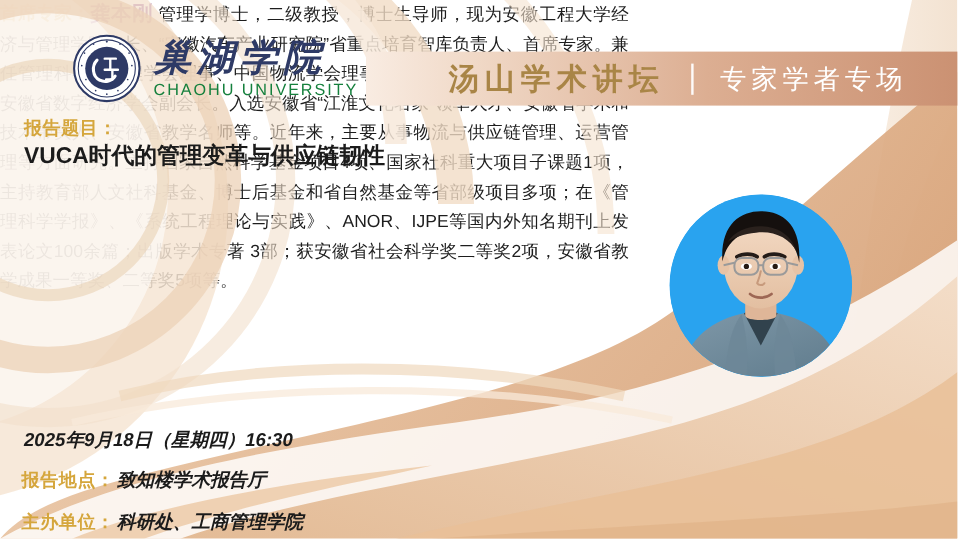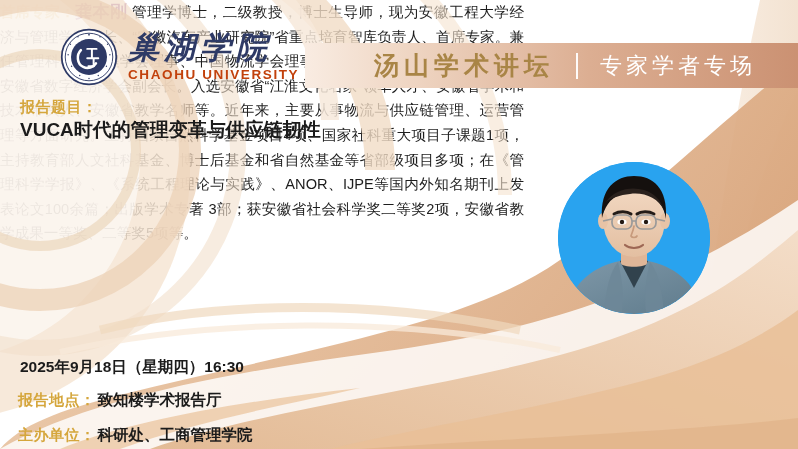--- a/index.html
+++ b/index.html
@@ -24,21 +24,21 @@
   .logo-emblem{width:58px;height:58px;position:relative;flex:0 0 auto;}
   .logo-emblem svg{display:block;width:58px;height:58px;}
   .logo-words{display:flex;flex-direction:column;justify-content:center;}
   .logo-cn{
     font-family:"Liberation Serif","DejaVu Serif",serif;
     font-size:31px;line-height:1.05;color:#2e3a66;
     letter-spacing:5px;font-weight:700;font-style:italic;
     white-space:nowrap;
   }
   .logo-en{
-    font-size:13.5px;color:#c2410c;font-weight:700;
+    font-size:13.5px;color:#15803d;font-weight:400;
     letter-spacing:1.6px;margin-top:2px;white-space:nowrap;
   }
 
   
   .banner{
     position:absolute;left:305px;top:43px;width:493px;height:45px;
     background:linear-gradient(to right,#f9ece2 0%,#f0d8c6 18%,#dcae92 55%,#c98e6f 100%);
     display:flex;align-items:center;padding-left:24px;
   }
   .banner-title{
@@ -77,21 +77,21 @@
   }
   .bio-name{color:#701a75;font-weight:700;font-size:17px;}
   .bio-text{
     color:#1d1d1d;font-size:14.6px;line-height:24.6px;
     width:524px;text-align:justify;text-justify:inter-ideograph;
   }
 
   #time-row{left:18px;top:357px;}
   #place-row{left:18px;top:390px;}
   #host-row{left:18px;top:425px;}
-  #time-row .val,#place-row .val,#host-row .val{font-size:15.5px;}
+  #time-row .val,#place-row .val,#host-row .val{font-size:15.5px;font-style:italic;}
 
   
   .portrait{
     position:absolute;left:558px;top:162px;width:152px;height:152px;
     border-radius:50%;overflow:hidden;background:#29a3ef;
   }
   .portrait svg{display:block;width:152px;height:152px;}
 </style>
 </head>
 <body>

